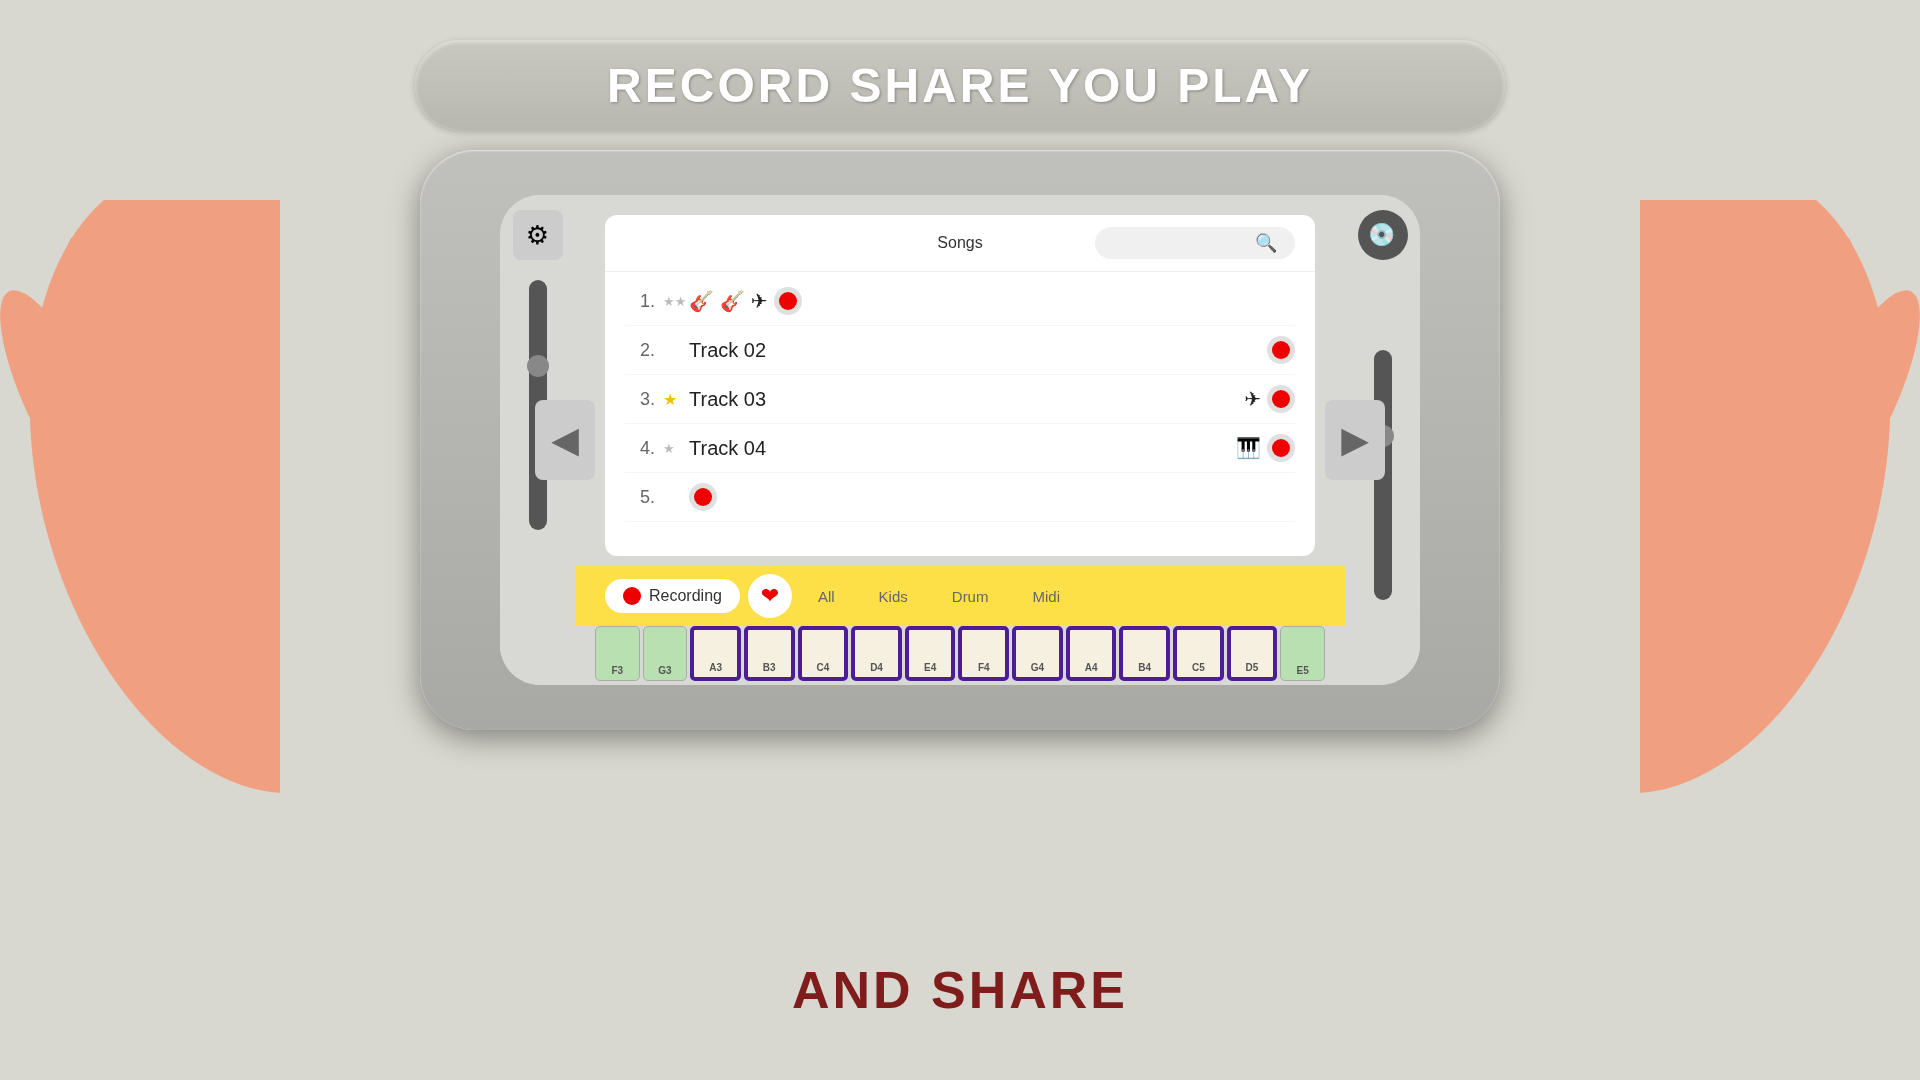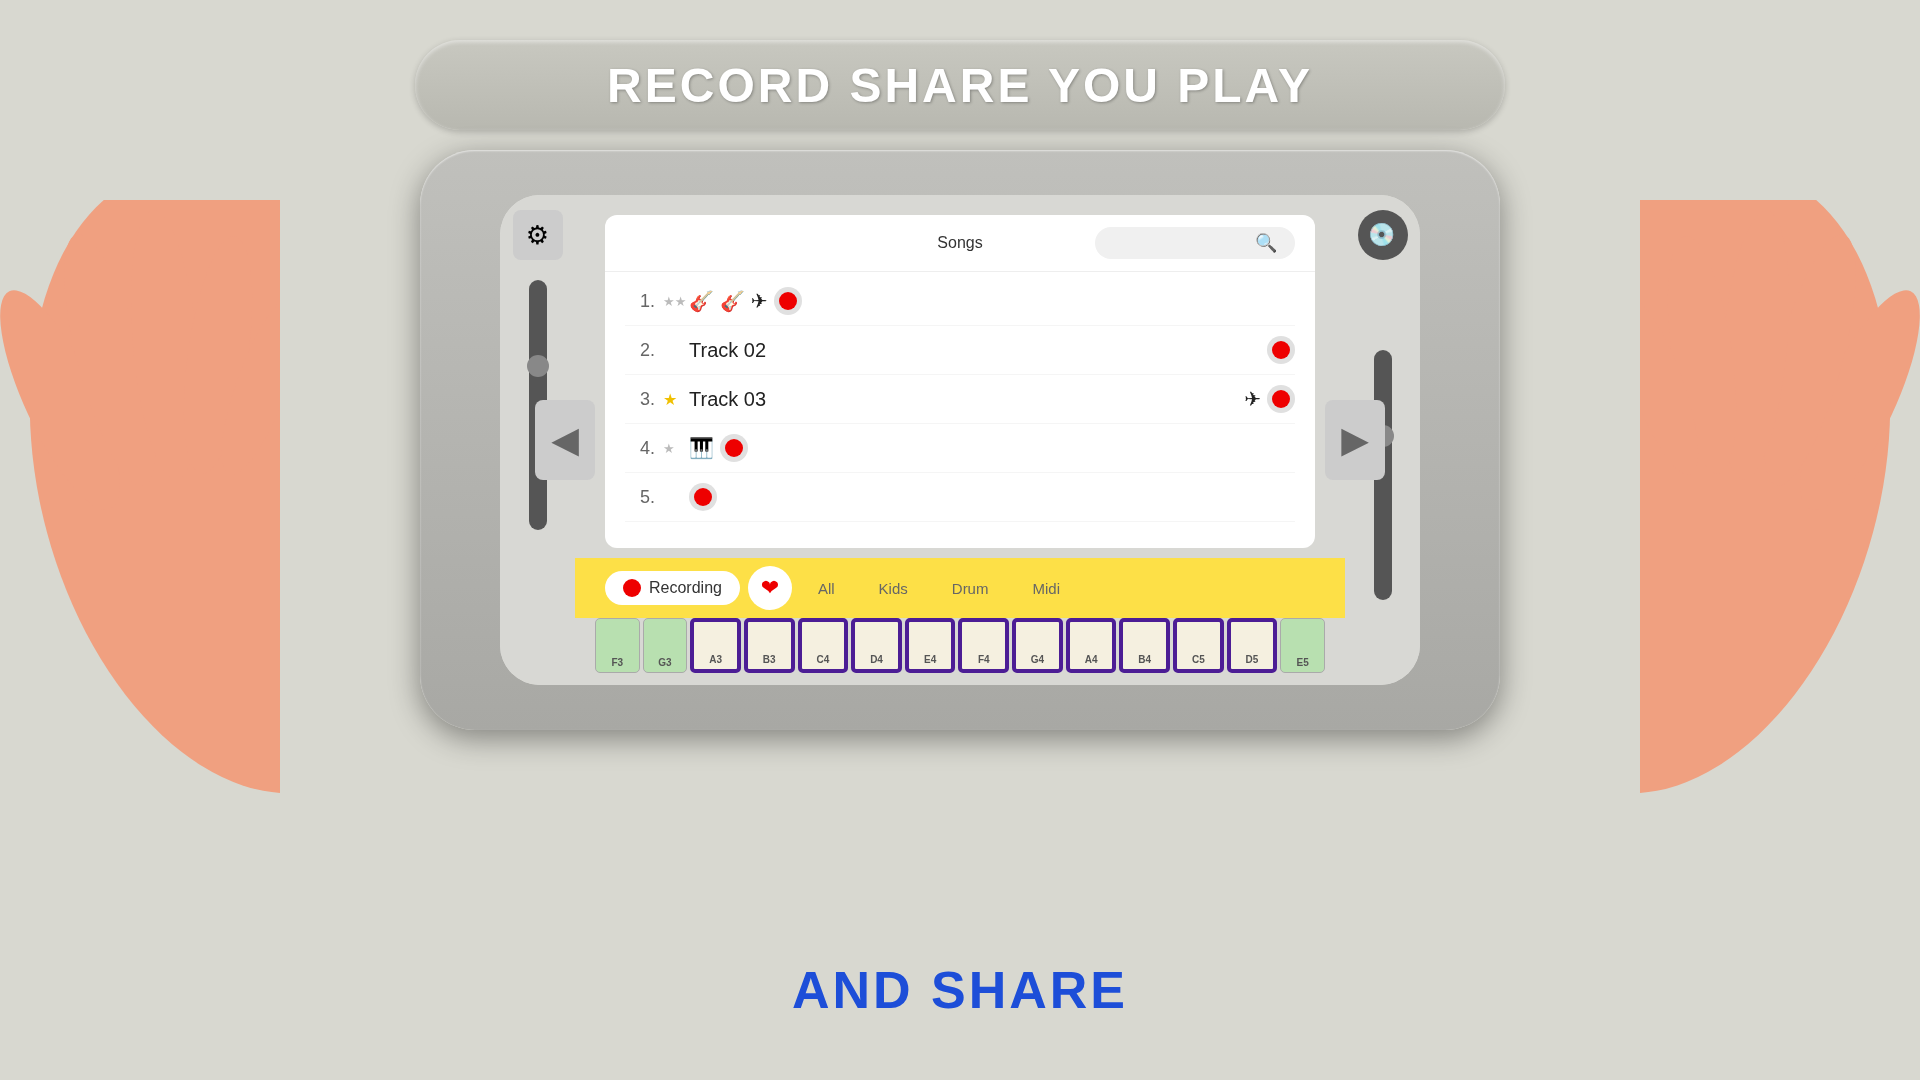--- a/index.html
+++ b/index.html
@@ -42,21 +42,21 @@
       left: 50%;
       transform: translateX(-50%);
       width: 800px;
       display: flex;
       align-items: center;
       justify-content: center;
     }
     .bottom-banner-text {
       font-size: 52px;
       font-weight: 900;
-      color: #1d4ed8;
+      color: #7f1d1d;
       letter-spacing: 3px;
     }
 
     
     .phone-frame {
       position: absolute;
       top: 150px;
       left: 50%;
       transform: translateX(-50%);
       width: 1080px;
@@ -360,21 +360,21 @@
       font-size: 15px;
       color: #666;
       padding: 8px 18px;
       cursor: pointer;
     }
 
     
     .piano-area {
       display: flex;
       align-items: center;
-      padding: 0 20px 12px 20px;
+      padding: 0 20px 4px 20px;
       gap: 3px;
       background: #d8d8d4;
     }
     .piano-key {
       flex: 1;
       height: 55px;
       border-radius: 5px;
       display: flex;
       align-items: flex-end;
       justify-content: center;
@@ -524,20 +524,21 @@
               <span class="instrument-icon">✈</span>
               <div class="record-dot">
                 <div class="record-dot-inner"></div>
               </div>
             </div>
           </div>
 
           <div class="track-item">
             <span class="track-number">4.</span>
             <span class="track-star" style="color:#bbb;font-size:13px;">★</span>
+            <span class="track-name">Track 04</span>
             <div class="track-icons">
               <span class="instrument-icon">🎹</span>
               <div class="record-dot">
                 <div class="record-dot-inner"></div>
               </div>
             </div>
           </div>
 
           <div class="track-item">
             <span class="track-number">5.</span>

